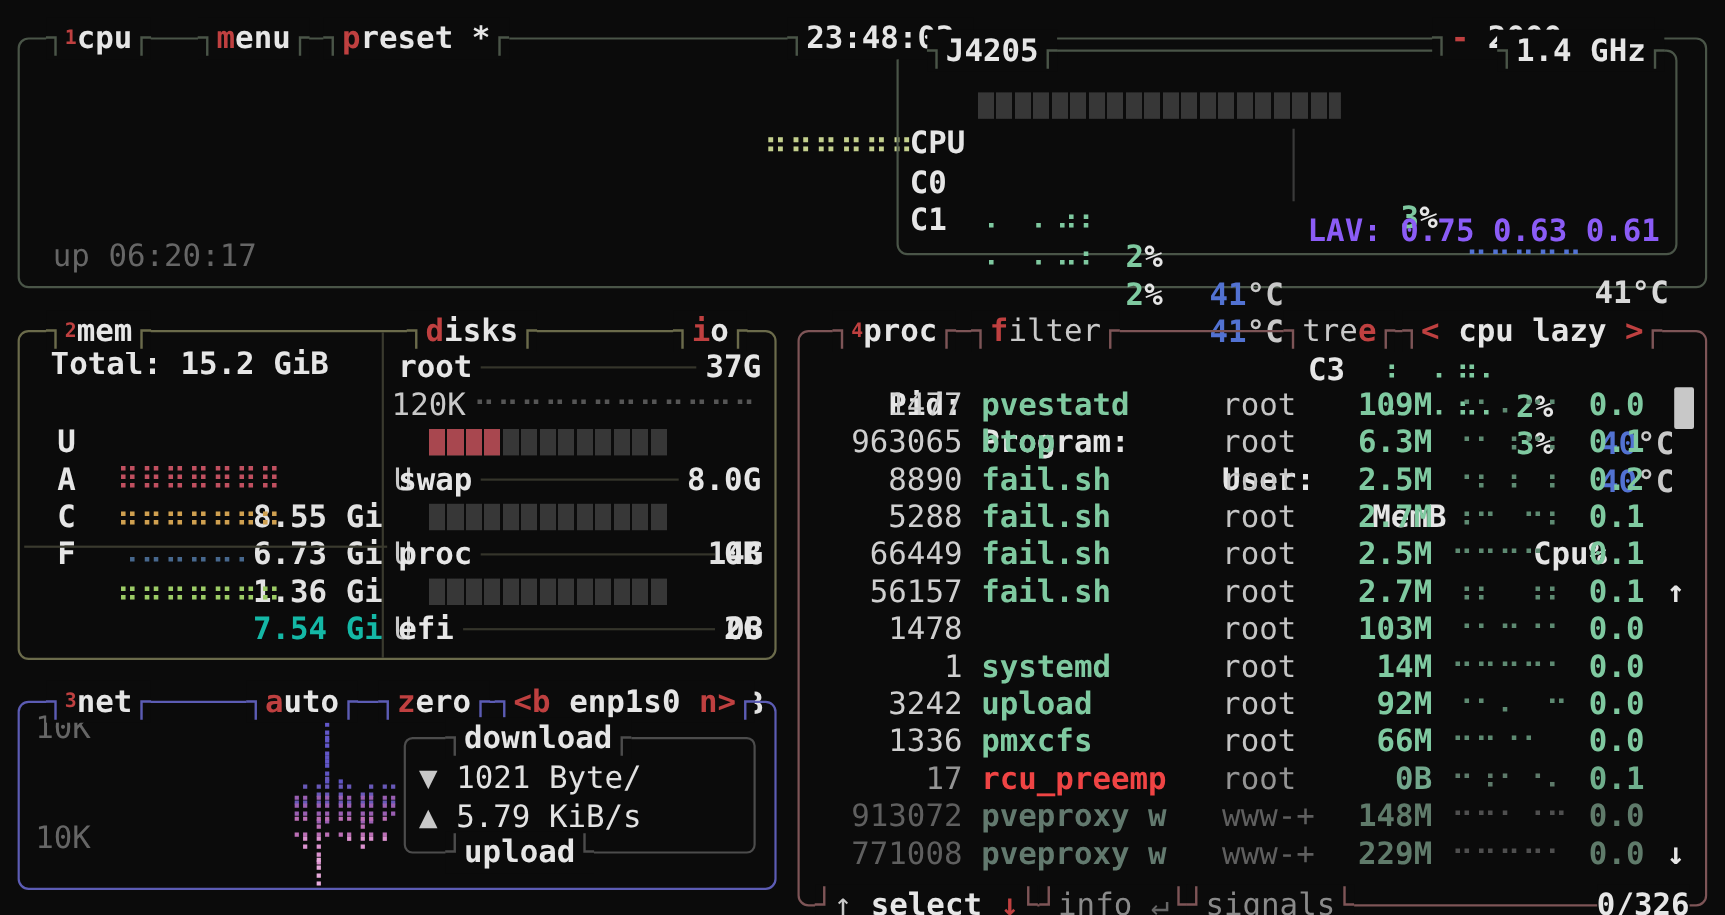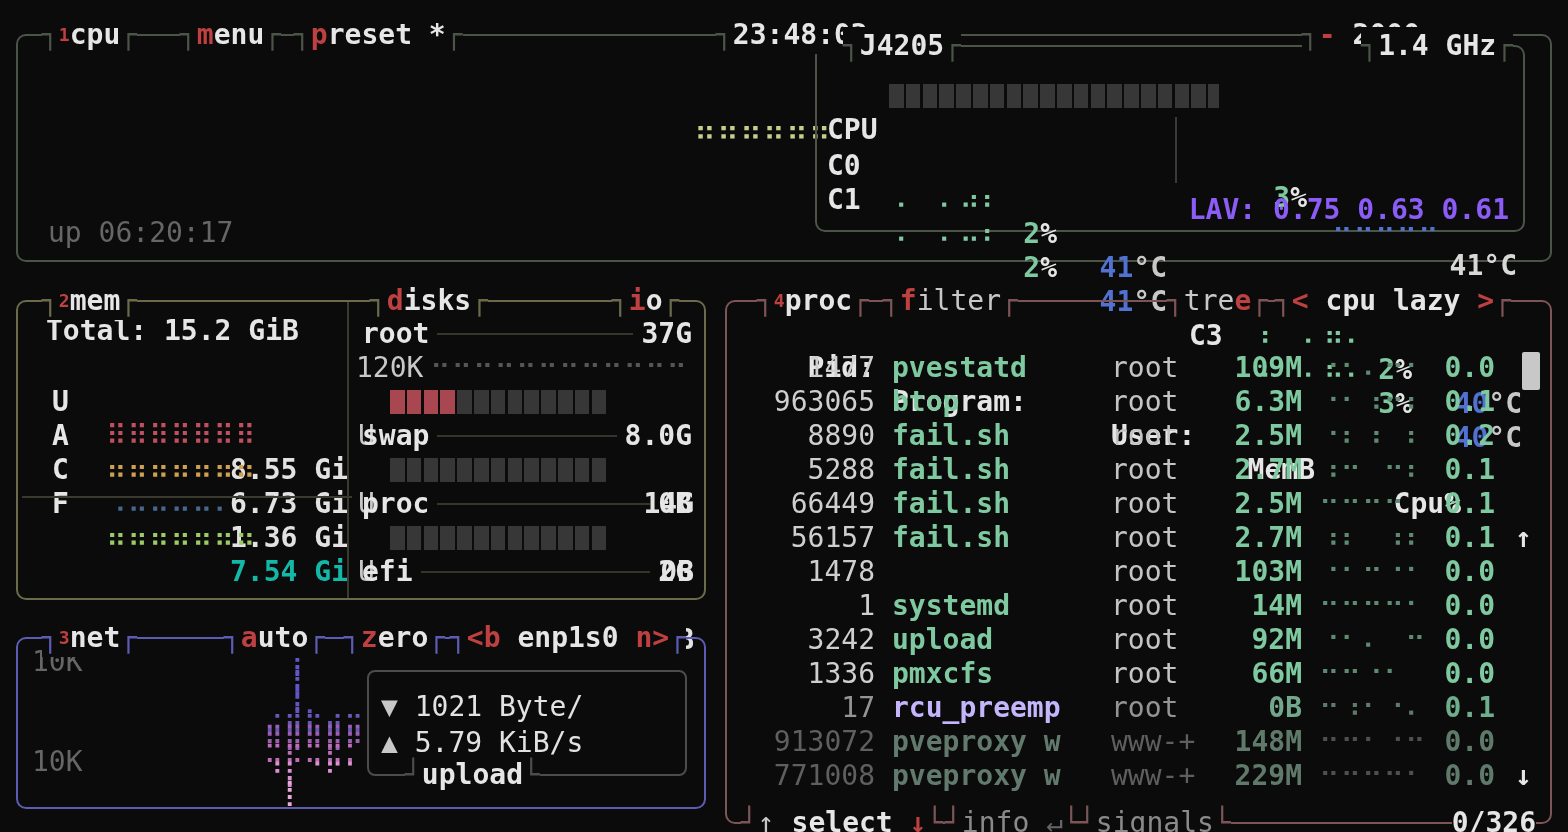--- a/index.html
+++ b/index.html
@@ -35,21 +35,21 @@
   .dline{position:absolute;left:344px;right:12px;display:flex;align-items:center;white-space:pre;height:34px}
   .dline .dfill{flex:1;height:2px;background:#35352b;margin:0 8px}
   .ra{text-align:right}
   .prow span{position:absolute;white-space:pre}
   .pid{left:0;width:148px;text-align:right;color:#cfcfcf;font-weight:400}
   .prg{left:165px;color:var(--green)}
   .usr{left:384px;color:#c4c4c4;font-weight:400}
   .mem{left:450px;width:125px;text-align:right;color:var(--green)}
   .pdots{left:592px;width:110px;color:#5e8a72;font-weight:400;letter-spacing:1px}
   .cpuv{left:668px;width:100px;text-align:right;color:var(--green)}
-  .prow.mid .pid{color:#949494}.prow.mid .prg{color:#c4b5fd}.prow.mid .usr{color:#949494}
+  .prow.mid .pid{color:#949494}.prow.mid .prg{color:#ef4444}.prow.mid .usr{color:#949494}
   .prow.mid .mem{color:#72a78c}.prow.mid .cpuv{color:#6fae8c}.prow.mid .pdots{color:#5e7a6a}
   .prow.dim .pid,.prow.dim .usr{color:#5f5f5f}
   .prow.dim .prg{color:#62796e}.prow.dim .mem{color:#5f7a6a}.prow.dim .cpuv{color:#5f7a6a}.prow.dim .pdots{color:#4f4f4f}
   .netgraph div{font-size:26px;line-height:18.5px;letter-spacing:1px;font-weight:400;white-space:pre}
   .scrollblock{position:absolute;width:18px;height:38px;background:#c8c8c8;border-radius:2px}
 </style>
 </head>
 <body>
 
 <div class="box cpu-box" style="left:16px;top:34px;width:1536px;height:228px">
@@ -172,20 +172,21 @@
   <div class="tseg" style="left:206px"><span class="r">a</span><span class="w">uto</span></div>
   <div class="tseg" style="left:326px"><span class="r">z</span><span class="w">ero</span></div>
   <div class="tseg" style="left:432px"><span class="r">&lt;b</span><span> </span><span class="w">enp1s0</span><span> </span><span class="r">n&gt;</span></div>
 
   <span class="abs dm" style="left:14px;top:6px">10K</span>
   <span class="abs dm" style="left:14px;top:106px">10K</span>
 
   <div class="abs netgraph" style="left:246px;top:14px"><div style="color: rgb(98, 87, 201);">⠀⢰⠀⠀⠀</div><div style="color: rgb(98, 87, 201);">⠀⢸⠀⠀⠀</div><div style="color: rgb(95, 85, 196);">⠀⢸⡀⠀⠀</div><div style="color: rgb(104, 88, 184);">⣐⣾⣖⣴⣒</div><div style="color: rgb(154, 95, 178);">⠿⣿⠿⣿⠿</div><div style="color: rgb(187, 111, 181);">⠭⠯⠭⠯⠅</div><div style="color: rgb(220, 146, 207);">⠘⡇⠈⠋⠁</div><div style="color: rgb(232, 170, 219);">⠀⡇⠀⠀⠀</div></div>
 
   <div class="box gray-box" style="left:349px;top:31px;width:320px;height:106px;border-radius:8px">
+    <div class="tseg" style="left:36px"><span class="w">download</span></div>
     <div class="abs" style="left:12px;top:18px"><span class="lg" style="font-weight:700">▼</span><span> </span><span style="color:#e2e2e2;font-weight:400">1021 Byte/</span></div>
     <div class="abs" style="left:12px;top:54px"><span class="lg" style="font-weight:700">▲</span><span> </span><span style="color:#e2e2e2;font-weight:400">5.79 KiB/s</span></div>
     <div class="bseg" style="left:36px"><span class="w">upload</span></div>
   </div>
 </div>
 
 <div class="box proc-box" style="left:725px;top:300px;width:827px;height:524px">
   <div class="tseg" style="left:30px"><span class="sup">4</span><span class="w">proc</span></div>
   <div class="tseg" style="left:156px"><span class="r">f</span><span class="lg">ilter</span></div>
   <div class="tseg" style="left:440px"><span class="lg">tre</span><span class="r">e</span></div>

